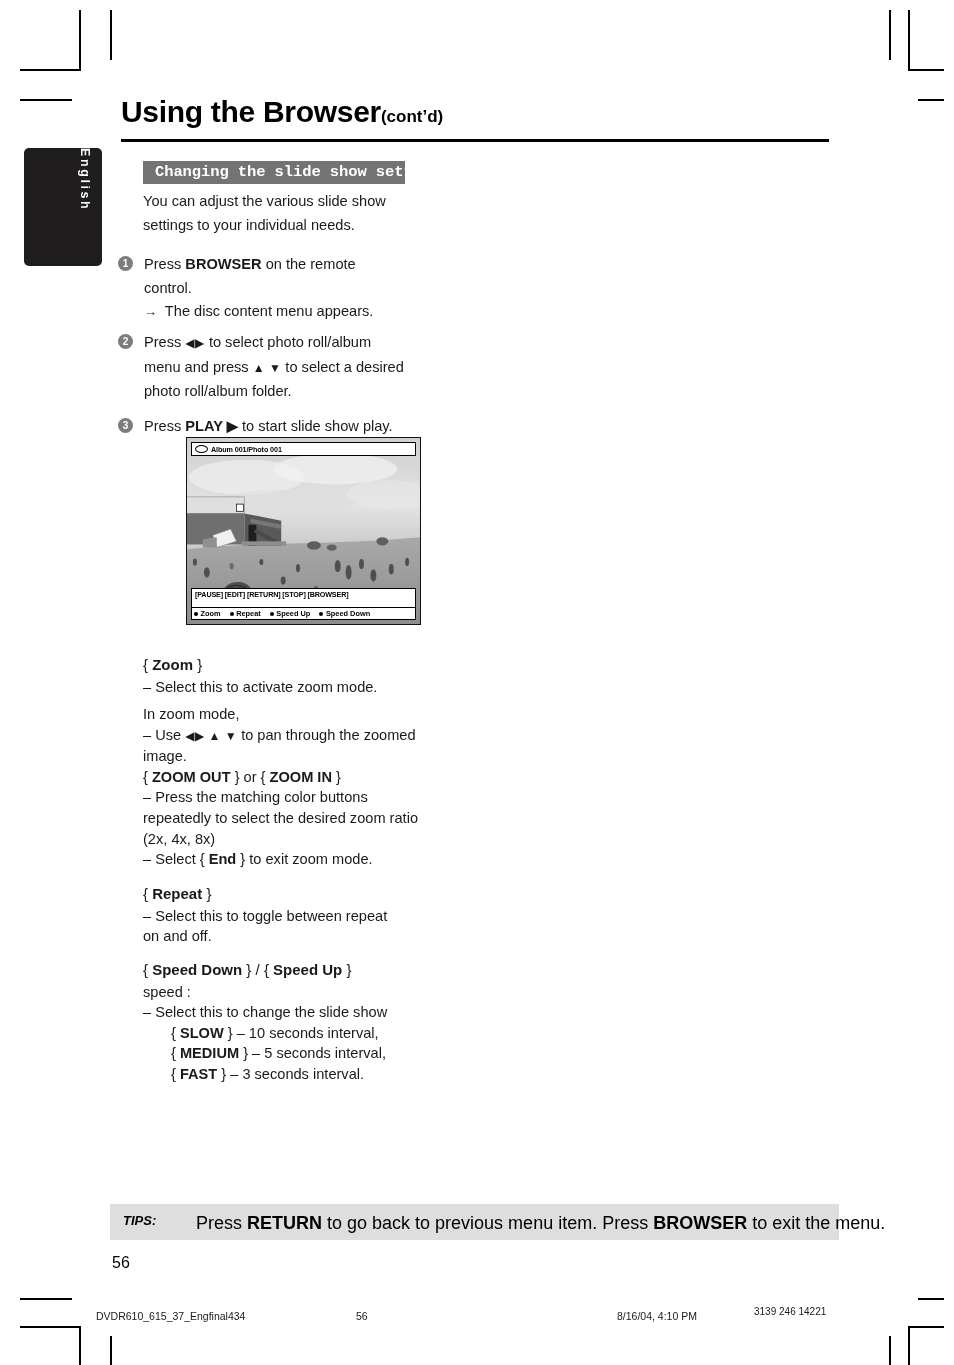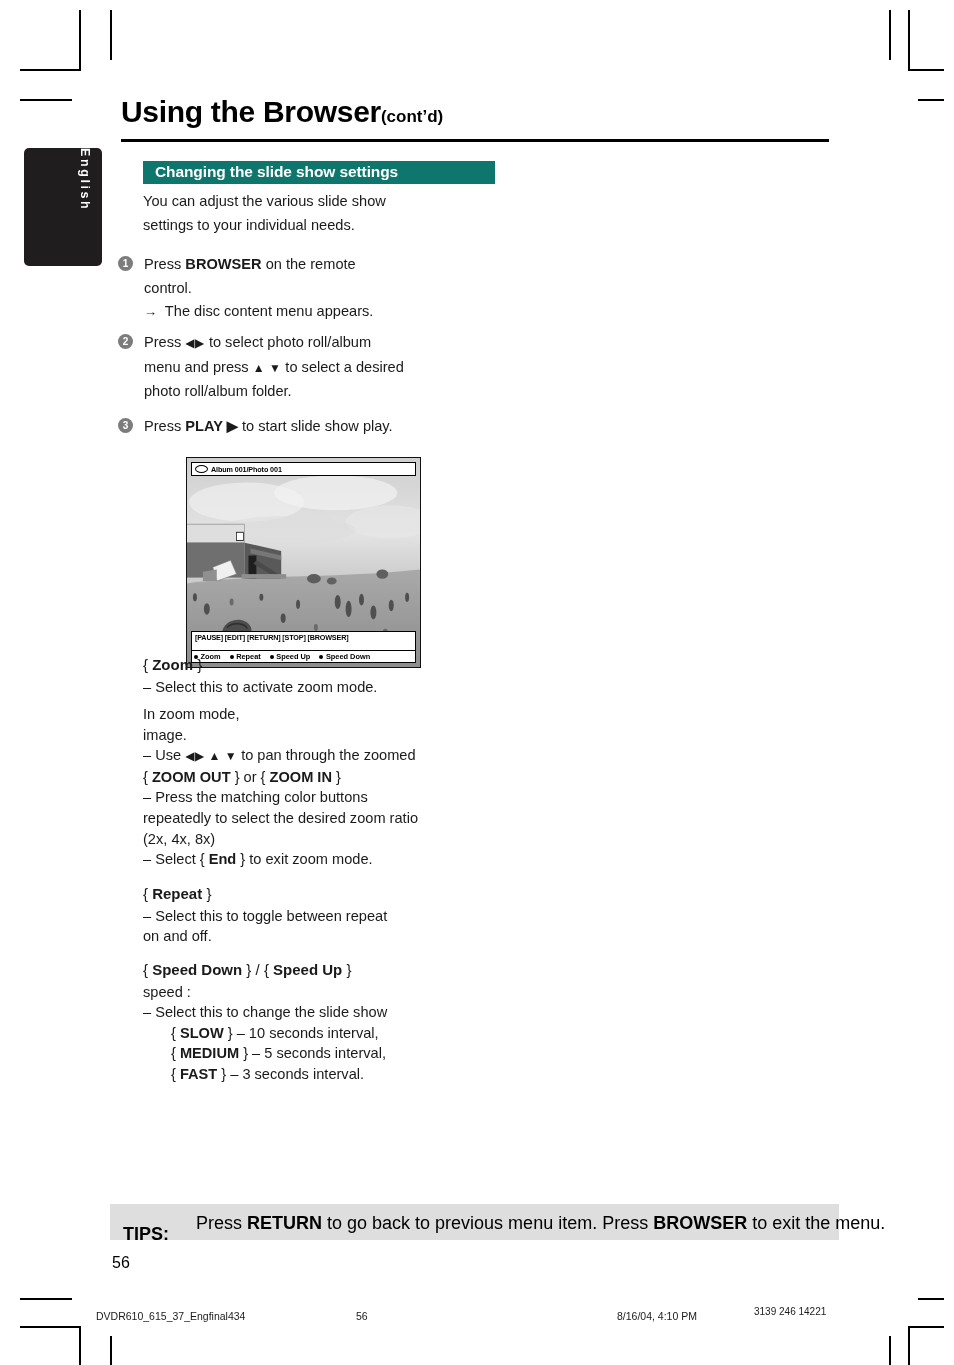--- a/index.html
+++ b/index.html
@@ -64,22 +64,23 @@
     position: absolute;
     left: 121px; top: 139px;
     width: 708px; height: 2.6px;
     background: #000;
   }
 
   
   #section-bar {
     position: absolute;
     left: 143px; top: 161px;
-    width: 352px; height: 23px;
-    background: #0f766e;
+    width: 262px; height: 23px;
+    background: #737373;
+    font-family: Liberation Mono, monospace;
   }
   #section-bar span {
     position: absolute;
     left: 12px; top: 2px;
     color: #fff;
     font-size: 15.5px;
     font-weight: bold;
     letter-spacing: -0.1px;
     white-space: nowrap;
   }
@@ -117,22 +118,22 @@
     text-align: center;
     line-height: 15px;
   }
   .step .body { margin-left: 26px; display: block; }
   .arrow { font-size: 13px; }
   .tri { font-size: 12px; letter-spacing: 0.5px; }
 
   
   #tv {
     position: absolute;
-    left: 186px; top: 457px;
-    width: 235px; height: 211px;
+    left: 186px; top: 437px;
+    width: 235px; height: 188px;
     border: 1.4px solid #111;
     box-sizing: border-box;
     overflow: hidden;
     background: #b9b9b9;
   }
   #tv-photo {
     position: absolute;
     left: 0; top: 0;
     width: 100%; height: 100%;
   }
@@ -216,23 +217,24 @@
 
   
   #tips {
     position: absolute;
     left: 110px; top: 1204px;
     width: 729px; height: 36px;
     background: #dedede;
   }
   #tips .lbl {
     position: absolute;
-    left: 13px; top: 20px;
-    font-weight: bold;
-    font-size: 18px;
+    left: 13px; top: 9px;
+    font-style: italic;
+    font-weight: bold;
+    font-size: 13px;
   }
   #tips .txt {
     position: absolute;
     left: 86px; top: 9px;
     font-size: 18px;
     white-space: nowrap;
   }
   #page-number {
     position: absolute;
     left: 112px; top: 1254px;
@@ -412,22 +414,22 @@
     </div>
   </div>
 
   <div class="block" style="top:655px;">
     <span class="hd"><span>{ </span><b>Zoom</b><span> }</span></span>
     <span class="li">–   Select this to activate zoom mode.</span>
   </div>
 
   <div class="block" style="top:704px;">
     <span class="li">In zoom mode,</span>
+    <span class="li"><span>–   Use </span><span class="tri">◀▶ ▲ ▼</span><span> to pan through the zoomed</span></span>
     <span class="li">image.</span>
-    <span class="li"><span>–   Use </span><span class="tri">◀▶ ▲ ▼</span><span> to pan through the zoomed</span></span>
     <span class="li"><span>{ </span><b>ZOOM OUT</b><span> } or { </span><b>ZOOM IN</b><span> }</span></span>
     <span class="li">–   Press the matching color buttons</span>
     <span class="li">repeatedly to select the desired zoom ratio</span>
     <span class="li">(2x, 4x, 8x)</span>
     <span class="li"><span>–   Select { </span><b>End</b><span> } to exit zoom mode.</span></span>
   </div>
 
   <div class="block" style="top:884px;">
     <span class="hd"><span>{ </span><b>Repeat</b><span> }</span></span>
     <span class="li">–   Select this to toggle between repeat</span>

